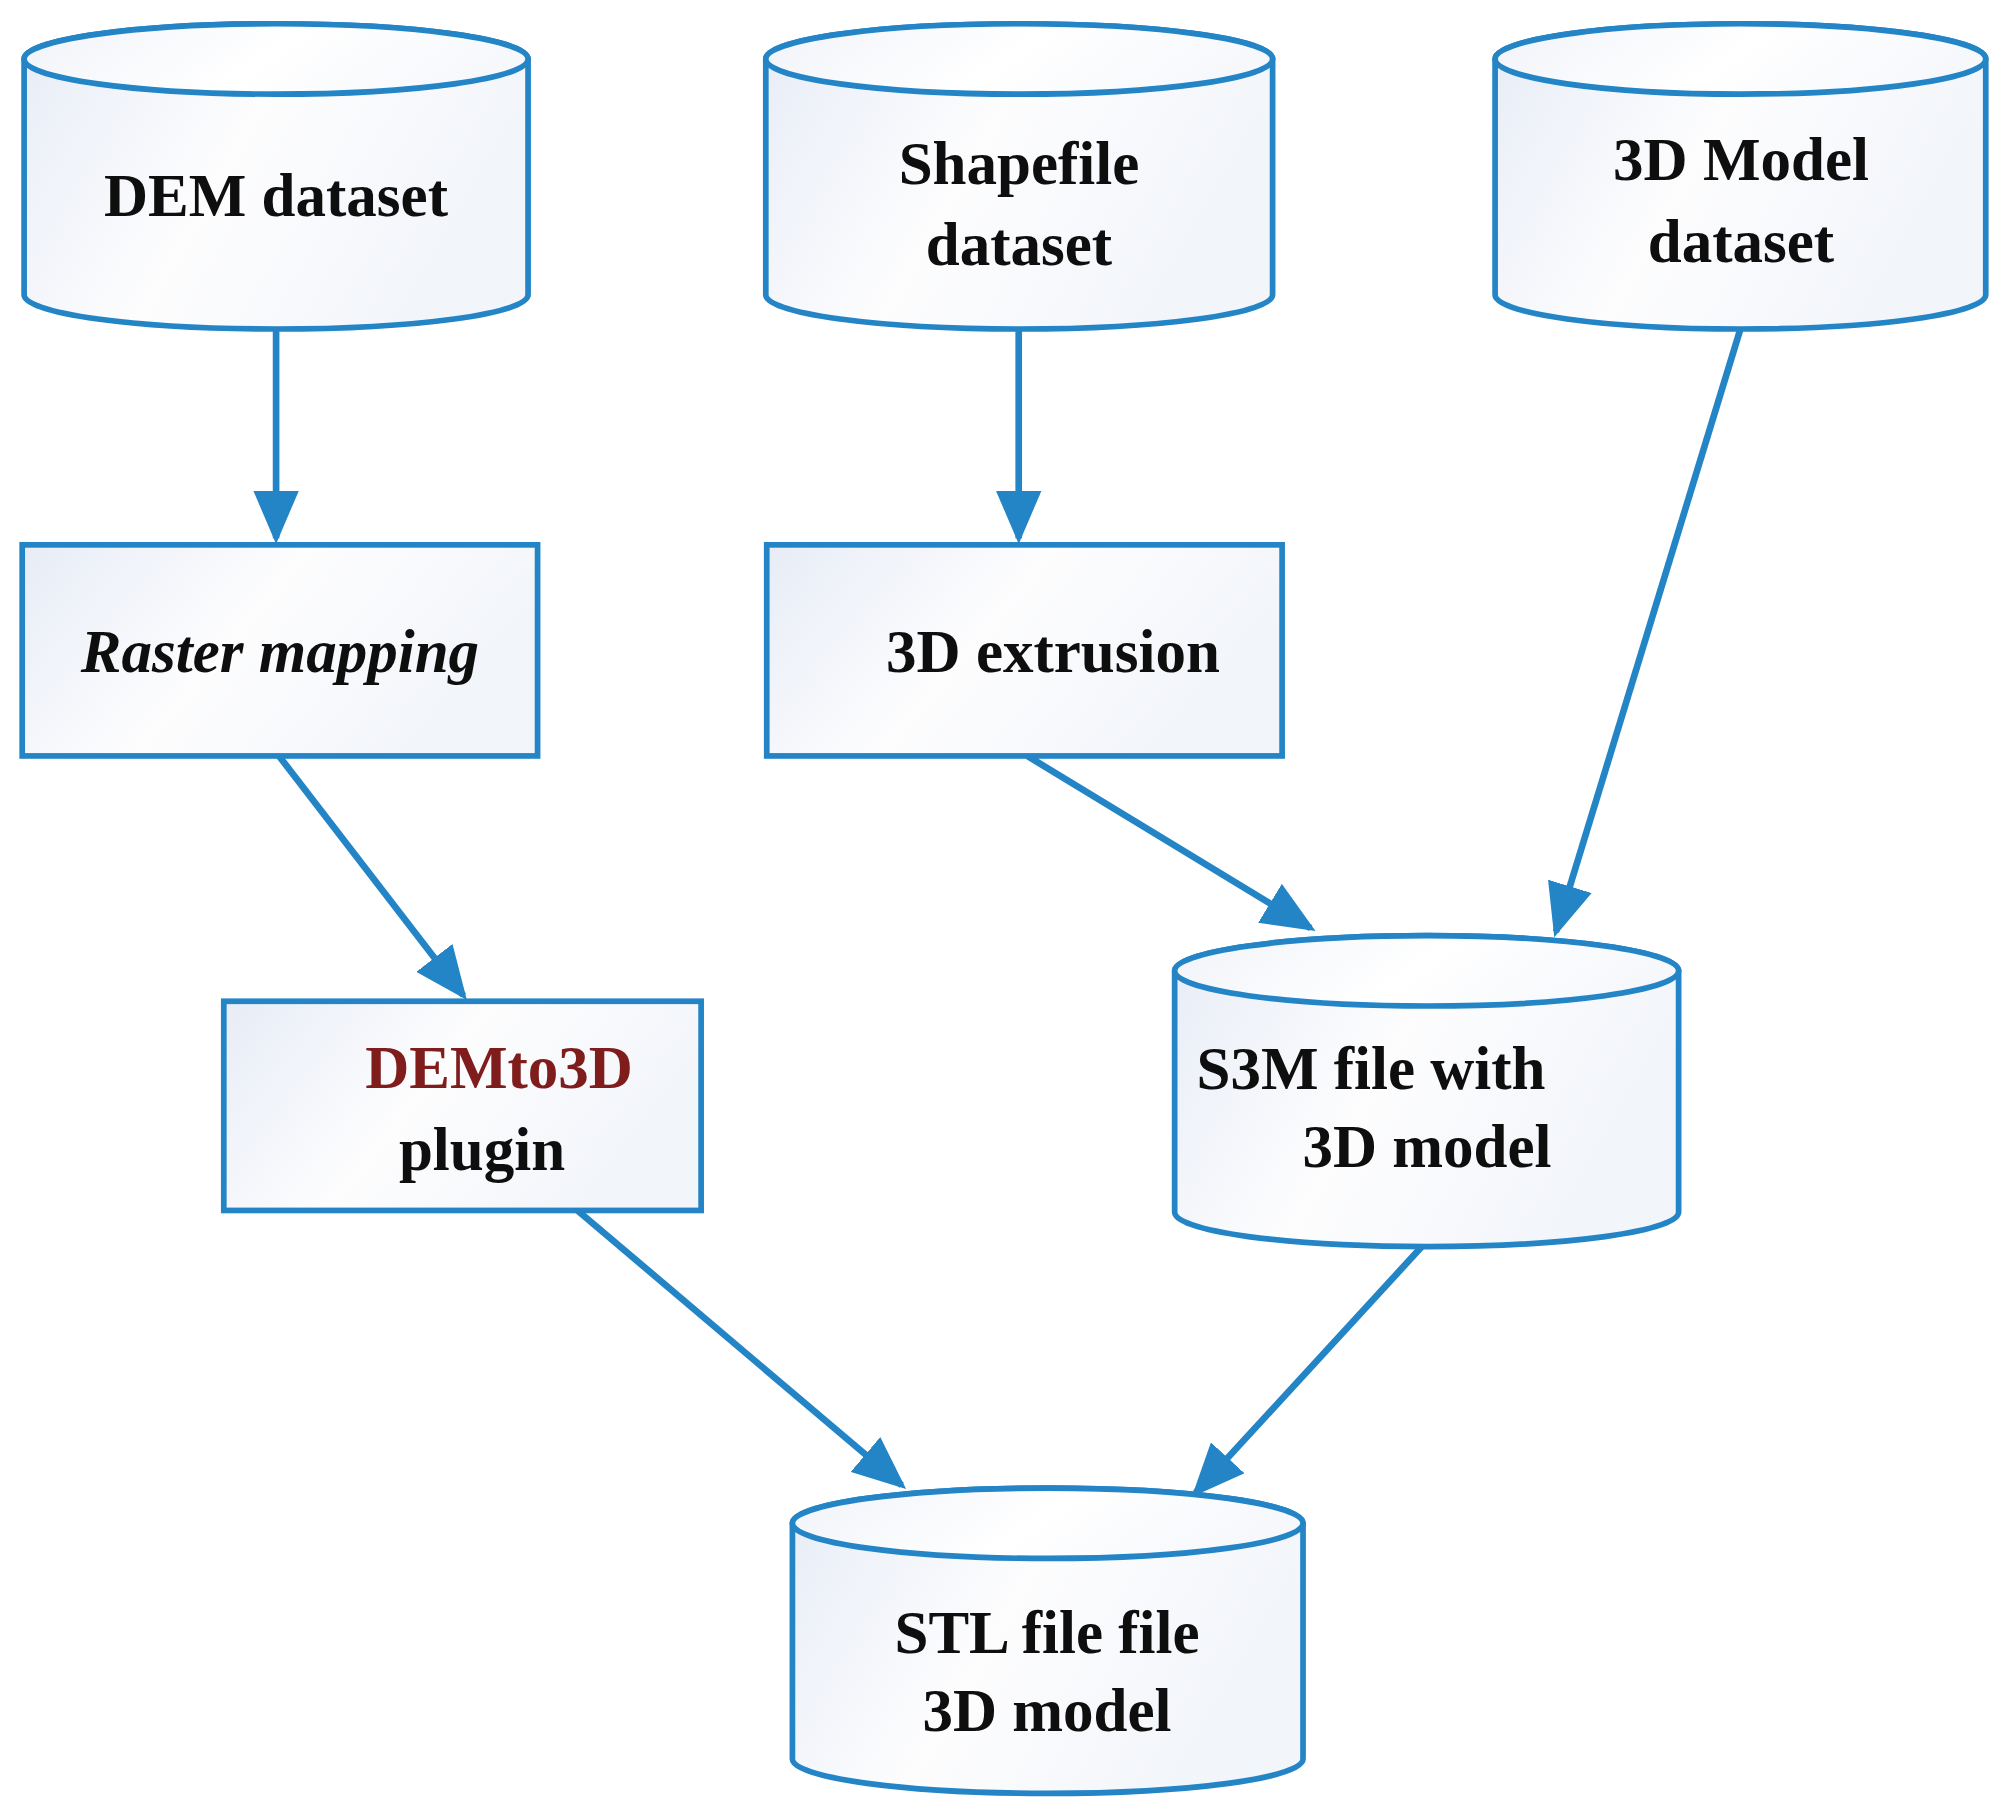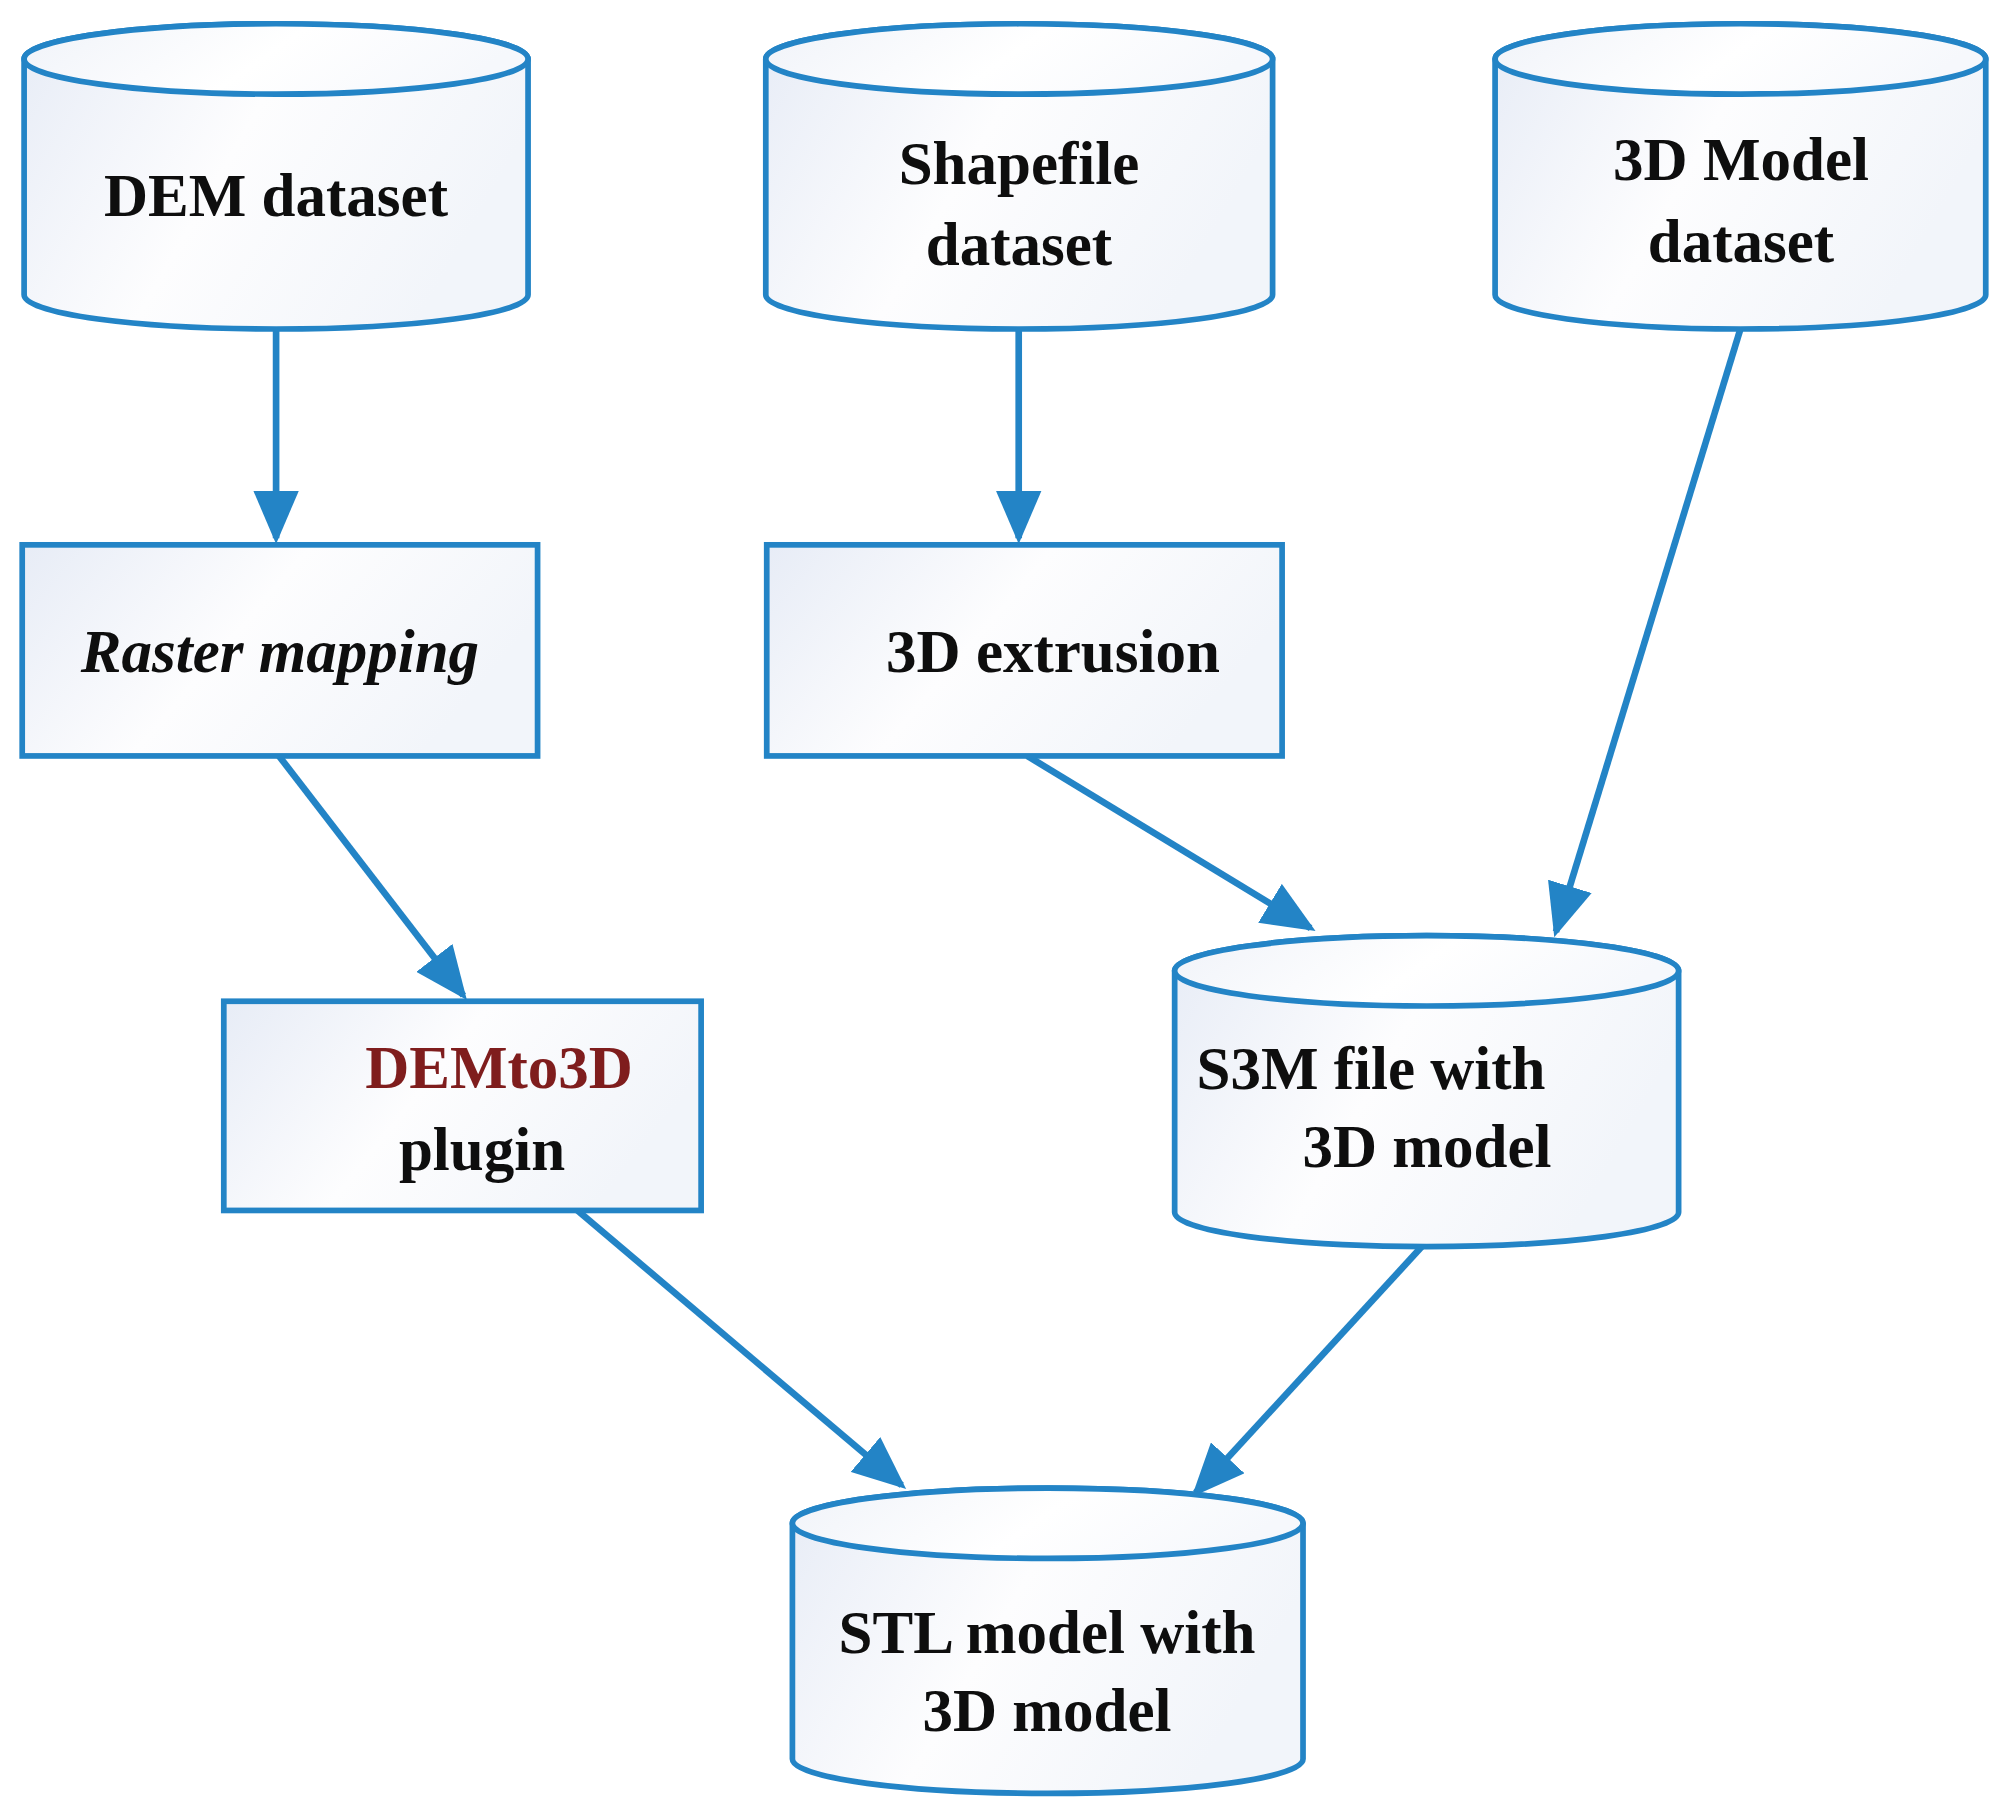--- a/index.html
+++ b/index.html
@@ -101,17 +101,17 @@
   <div class="node-label" style="left: 280px; top: 651px; color: rgb(14, 14, 14); font-style: italic;">Raster mapping</div>
 
   <div class="node-label" style="left: 1024px; top: 651px; color: rgb(14, 14, 14); margin-left: 29px;">3D extrusion</div>
 
   <div class="node-label" style="left: 462px; top: 1067px; color: #7f1d1d; margin-left: 37px;">DEMto3D</div>
   <div class="node-label" style="left: 482px; top: 1149px; color: rgb(14, 14, 14);">plugin</div>
 
   <div class="node-label" style="left: 1371px; top: 1068px; color: rgb(14, 14, 14);">S3M file with</div>
   <div class="node-label" style="left: 1427px; top: 1146px; color: rgb(14, 14, 14);">3D model</div>
 
-  <div class="node-label" style="left: 1047px; top: 1632px; color: rgb(14, 14, 14);">STL model with</div>
+  <div class="node-label" style="left: 1047px; top: 1632px; color: rgb(14, 14, 14);">STL file file</div>
   <div class="node-label" style="left: 1047px; top: 1710px; color: rgb(14, 14, 14);">3D model</div>
 
 </div>
 
 
 </body></html>

